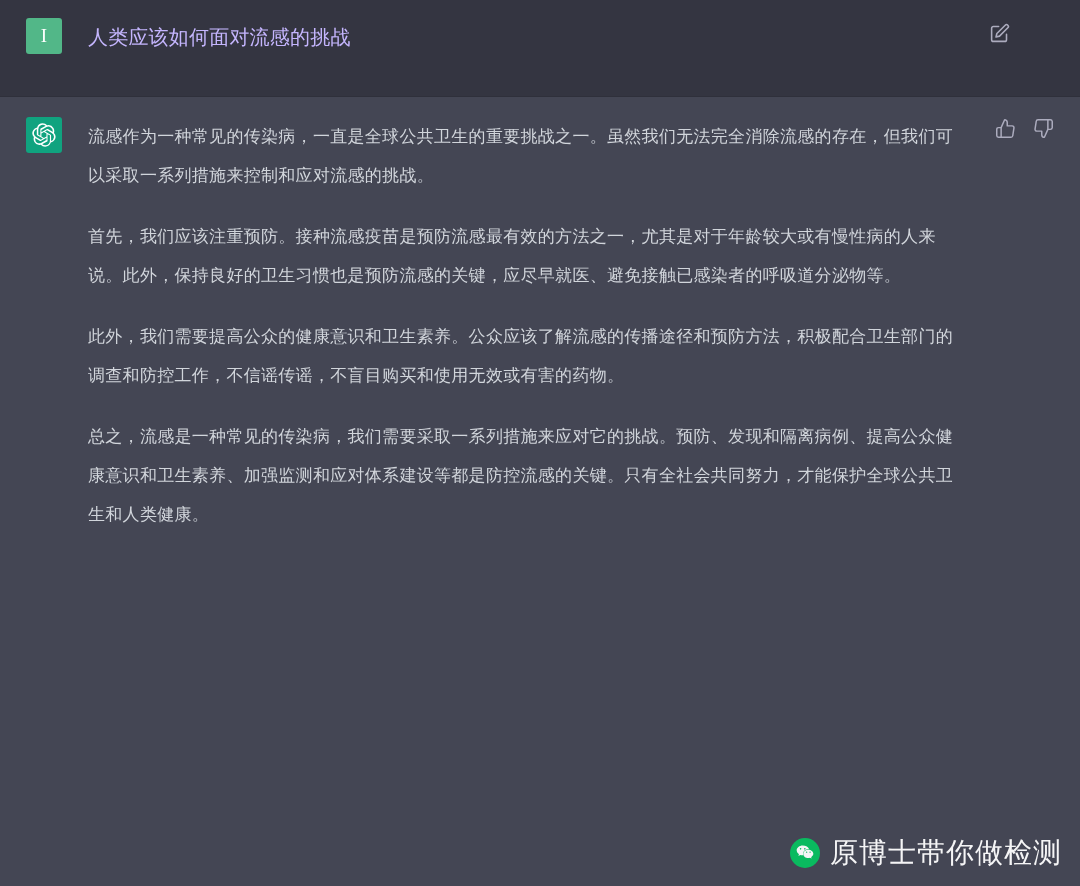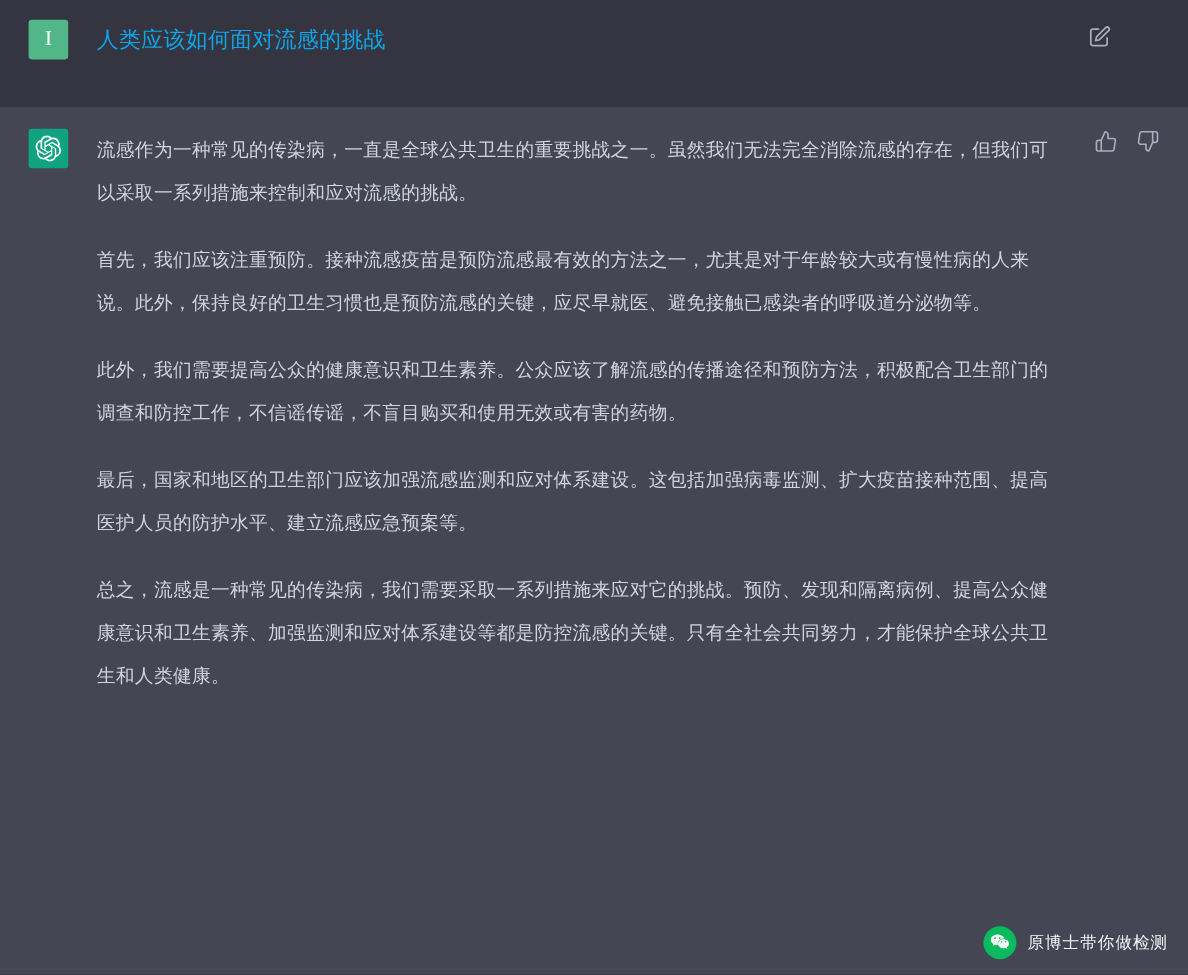--- a/index.html
+++ b/index.html
@@ -68,21 +68,21 @@
 
   .content-col {
     flex: 1 1 auto;
     padding-right: 110px;
     color: #d1d5db;
   }
 
   .user-text {
     font-size: 20px;
     line-height: 30px;
-    color: #0ea5e9;
+    color: #c4b5fd;
     padding-top: 4px;
     letter-spacing: 0.2px;
   }
 
   .assistant-body p {
     margin: 0 0 22px 0;
     font-size: 17px;
     line-height: 39px;
     color: #d1d5db;
     letter-spacing: 0.3px;
@@ -117,21 +117,21 @@
 
   
   .watermark {
     position: absolute;
     right: 18px;
     bottom: 14px;
     display: flex;
     align-items: center;
     gap: 10px;
     color: #ffffff;
-    font-size: 15px;
+    font-size: 28px;
     letter-spacing: 1px;
     font-family: Liberation Sans, sans-serif;
     opacity: 0.95;
   }
   .wm-logo {
     width: 30px;
     height: 30px;
     border-radius: 50%;
     background: #07c160;
     display: flex;
@@ -172,21 +172,20 @@
             <path d="M37.532 16.87a9.963 9.963 0 0 0-.856-8.184 10.078 10.078 0 0 0-10.855-4.835A9.965 9.965 0 0 0 18.306.5a10.079 10.079 0 0 0-9.614 6.977 9.967 9.967 0 0 0-6.664 4.834 10.08 10.08 0 0 0 1.24 11.817 9.965 9.965 0 0 0 .856 8.185 10.079 10.079 0 0 0 10.855 4.835 9.965 9.965 0 0 0 7.516 3.35 10.078 10.078 0 0 0 9.617-6.981 9.967 9.967 0 0 0 6.663-4.834 10.079 10.079 0 0 0-1.243-11.813zM22.498 37.886a7.474 7.474 0 0 1-4.799-1.735c.061-.033.168-.091.237-.134l7.964-4.6a1.294 1.294 0 0 0 .655-1.134V19.054l3.366 1.944a.12.12 0 0 1 .65.092v9.299a7.505 7.505 0 0 1-7.488 7.497zM6.392 31.006a7.471 7.471 0 0 1-.894-5.023c.06.036.162.099.237.141l7.964 4.6a1.297 1.297 0 0 0 1.308 0l9.724-5.614v3.888a.12.12 0 0 1-.48.103l-8.051 4.649a7.504 7.504 0 0 1-10.244-2.744zM4.297 13.62A7.469 7.469 0 0 1 8.2 10.333c0 .068-.004.19-.004.274v9.201a1.294 1.294 0 0 0 .654 1.132l9.723 5.614-3.366 1.944a.12.12 0 0 1-.114.01L7.04 23.856a7.504 7.504 0 0 1-2.743-10.237zm27.658 6.437l-9.724-5.615 3.367-1.943a.121.121 0 0 1 .113-.01l8.052 4.648a7.498 7.498 0 0 1-1.158 13.528v-9.476a1.293 1.293 0 0 0-.65-1.132zm3.35-5.043c-.059-.037-.162-.099-.236-.141l-7.965-4.6a1.298 1.298 0 0 0-1.308 0l-9.723 5.614v-3.888a.12.12 0 0 1 .048-.103l8.05-4.645a7.497 7.497 0 0 1 11.135 7.763zm-21.063 6.929l-3.367-1.944a.12.12 0 0 1-.065-.092v-9.299a7.497 7.497 0 0 1 12.293-5.756 6.94 6.94 0 0 0-.236.134l-7.965 4.6a1.294 1.294 0 0 0-.654 1.132l-.006 11.225zm1.829-3.943l4.33-2.501 4.332 2.5v5l-4.331 2.5-4.331-2.5v-4.999z"></path>
           </svg>
         </span>
       </div>
     </div>
 
     <div class="content-col assistant-body">
       <p>流感作为一种常见的传染病，一直是全球公共卫生的重要挑战之一。虽然我们无法完全消除流感的存在，但我们可以采取一系列措施来控制和应对流感的挑战。</p>
       <p>首先，我们应该注重预防。接种流感疫苗是预防流感最有效的方法之一，尤其是对于年龄较大或有慢性病的人来说。此外，保持良好的卫生习惯也是预防流感的关键，应尽早就医、避免接触已感染者的呼吸道分泌物等。</p>
       <p>此外，我们需要提高公众的健康意识和卫生素养。公众应该了解流感的传播途径和预防方法，积极配合卫生部门的调查和防控工作，不信谣传谣，不盲目购买和使用无效或有害的药物。</p>
-      <p>最后，国家和地区的卫生部门应该加强流感监测和应对体系建设。这包括加强病毒监测、扩大疫苗接种范围、提高医护人员的防护水平、建立流感应急预案等。</p>
       <p>总之，流感是一种常见的传染病，我们需要采取一系列措施来应对它的挑战。预防、发现和隔离病例、提高公众健康意识和卫生素养、加强监测和应对体系建设等都是防控流感的关键。只有全社会共同努力，才能保护全球公共卫生和人类健康。</p>
     </div>
 
     <div class="actions">
       <div class="icon-btn" title="good response">
         <svg viewBox="0 0 24 24" width="21" height="21" fill="none" stroke="currentColor" stroke-width="1.7" stroke-linecap="round" stroke-linejoin="round">
           <path d="M14 9V5a3 3 0 0 0-3-3l-4 9v11h11.28a2 2 0 0 0 2-1.7l1.38-9a2 2 0 0 0-2-2.3zM7 22H4a2 2 0 0 1-2-2v-7a2 2 0 0 1 2-2h3"></path>
         </svg>
       </div>
       <div class="icon-btn" title="bad response">

